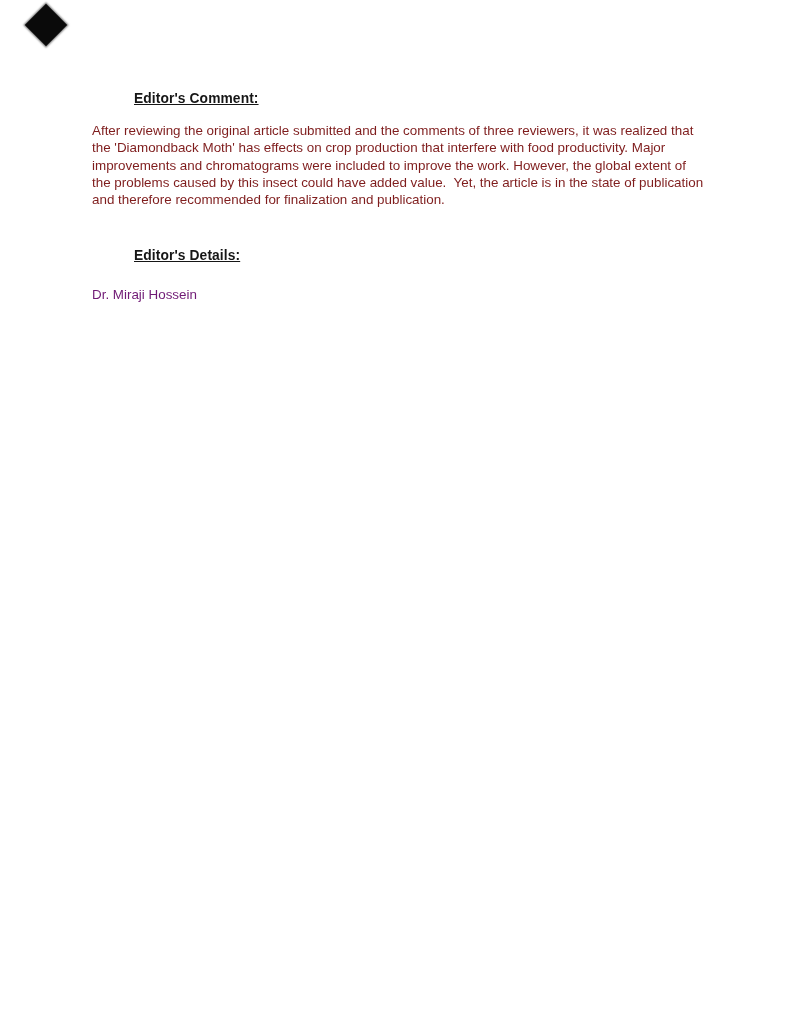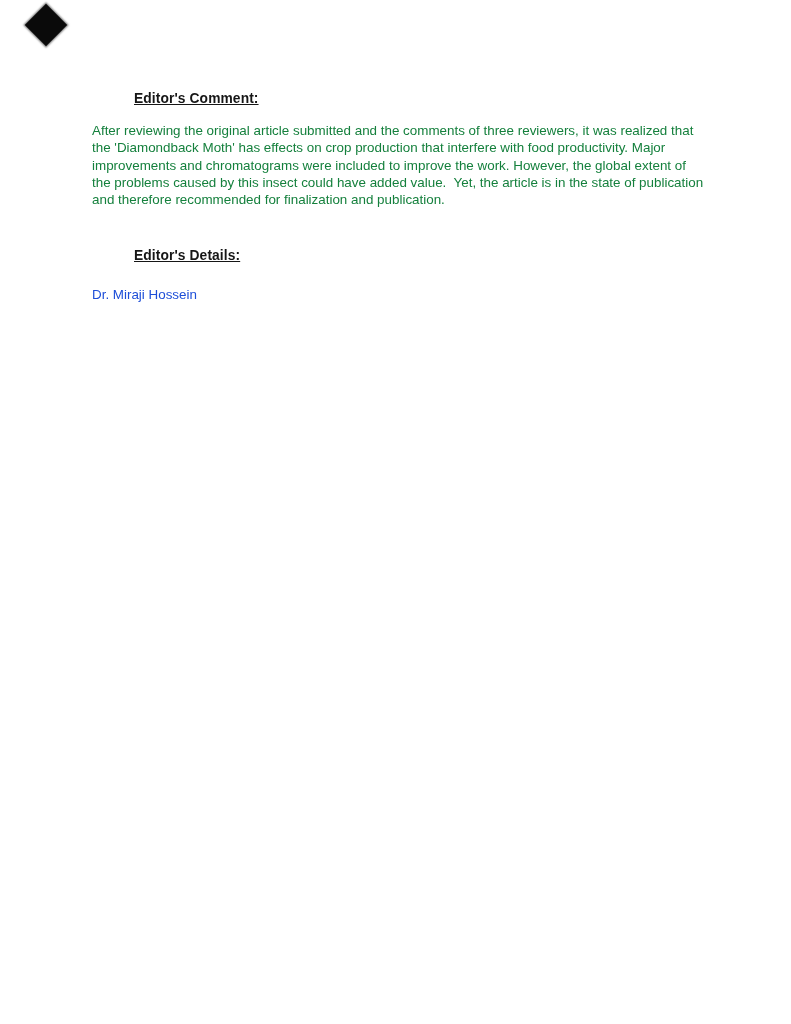--- a/index.html
+++ b/index.html
@@ -40,30 +40,30 @@
   }
   .heading-comment { top: 91px; }
   .heading-details { top: 248px; text-align: center; }
   .body-paragraph {
     position: absolute;
     left: 92px;
     top: 122px;
     width: 615px;
     font-size: 13.4px;
     line-height: 17.3px;
-    color: #15803d;
+    color: #7f1d1d;
     white-space: pre-wrap;
   }
   .details-block {
     position: absolute;
     left: 92px;
     top: 286px;
     font-size: 13.4px;
     line-height: 17.3px;
-    color: #1d4ed8;
+    color: #701a75;
   }
 </style>
 </head>
 <body>
 
 <div class="page">
 
   <div class="corner-artifact"></div>
 
   <div class="heading heading-comment">Editor's Comment:</div>

